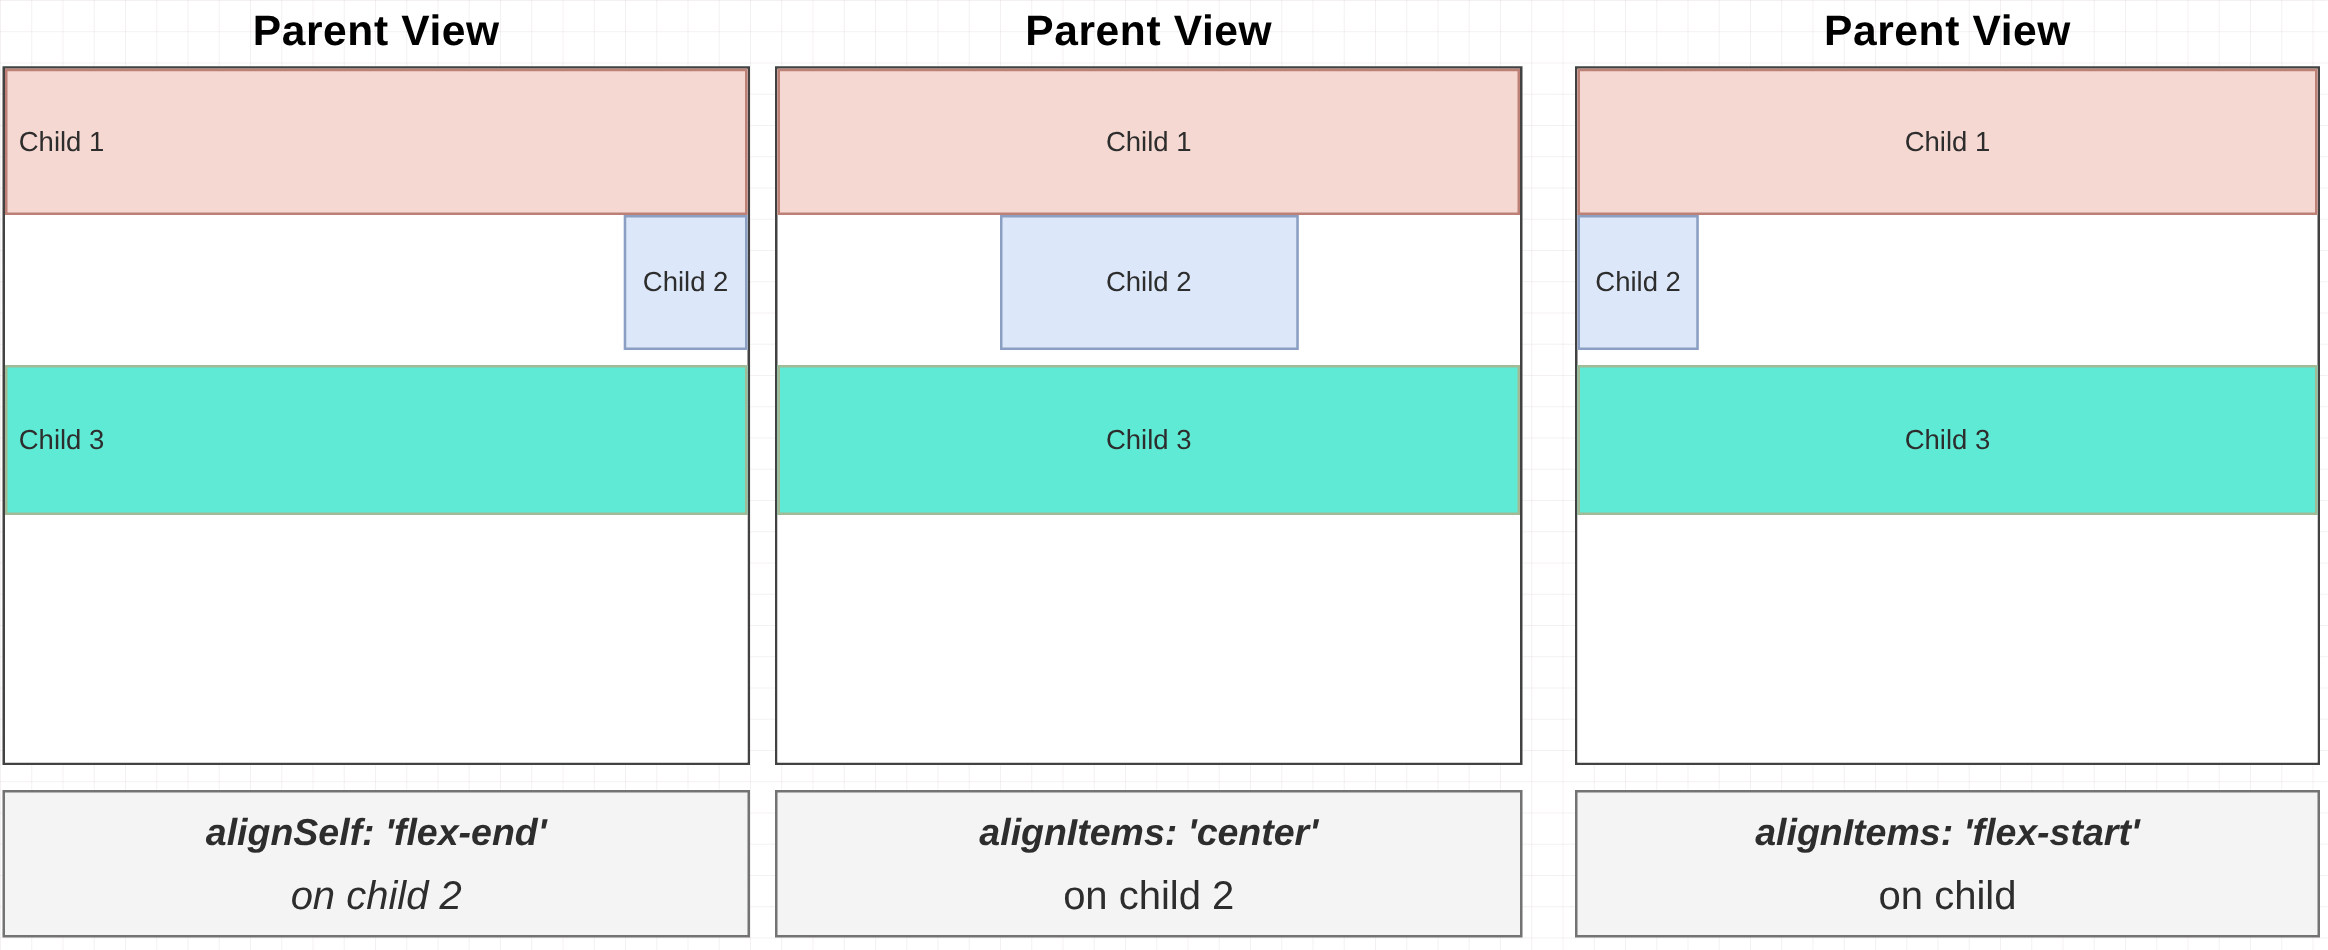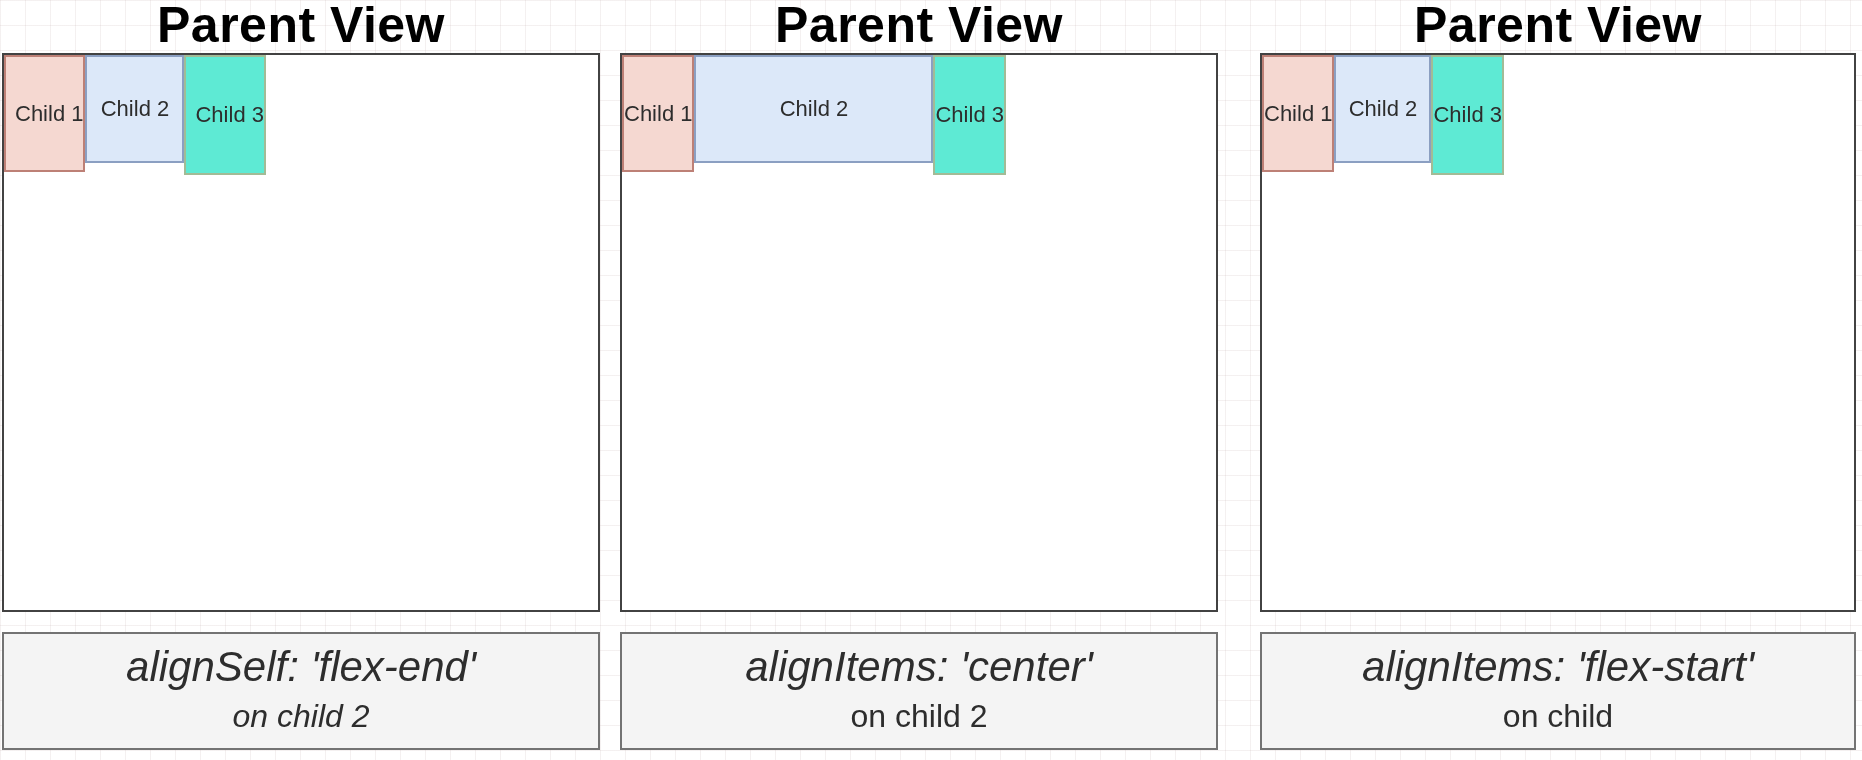--- a/index.html
+++ b/index.html
@@ -15,28 +15,28 @@
     position:relative;
   }
   .canvas{position:absolute;inset:0;}
   .panel{position:absolute;top:0;height:760px;}
   .panel-1{left:2px;width:598px;}
   .panel-2{left:620px;width:598px;}
   .panel-3{left:1260px;width:596px;}
 
   .title{
     margin:0;height:53px;box-sizing:border-box;
-    font-size:50px;line-height:50px;font-weight:700;color:#000;
+    font-size:34px;line-height:50px;font-weight:700;color:#000;
     text-align:center;letter-spacing:0.5px;
   }
 
   .parent-box{
     height:559px;box-sizing:border-box;
     border:2px solid #424242;background:#ffffff;
-    display:flex;flex-direction:row;
+    display:flex;flex-direction:column;
   }
   .child{box-sizing:border-box;display:flex;align-items:center;justify-content:center;}
   .child-label{font-size:22px;color:#2d2d2d;}
 
   .child1{height:117px;background:#f5d8d1;border:2px solid #bd8076;}
   .child3{height:120px;background:#5eead4;border:2px solid #a2bb96;}
   .panel-1 .child1,.panel-1 .child3{justify-content:flex-start;padding-left:9px;}
 
   .row2{height:120px;display:flex;}
   .panel-1 .row2{justify-content:flex-end;}
@@ -48,21 +48,21 @@
   .panel-3 .child2{width:97px;}
 
   .spacer{flex:1;background:#ffffff;}
 
   .caption{
     margin-top:20px;height:118px;box-sizing:border-box;
     background:#f4f4f4;border:2px solid #737373;
     display:flex;flex-direction:column;align-items:center;justify-content:center;
     color:#2d2d2d;
   }
-  .caption-line1{font-size:42px;line-height:50px;font-weight:400;font-style:italic;}
+  .caption-line1{font-size:30px;line-height:50px;font-weight:700;font-style:italic;}
   .caption-line2{font-size:32px;line-height:48px;font-weight:400;}
   .panel-1 .caption-line2{font-style:italic;}
 </style>
 </head>
 <body>
 
 <div class="canvas">
 
   <section class="panel panel-1">
     <h2 class="title">Parent View</h2>

